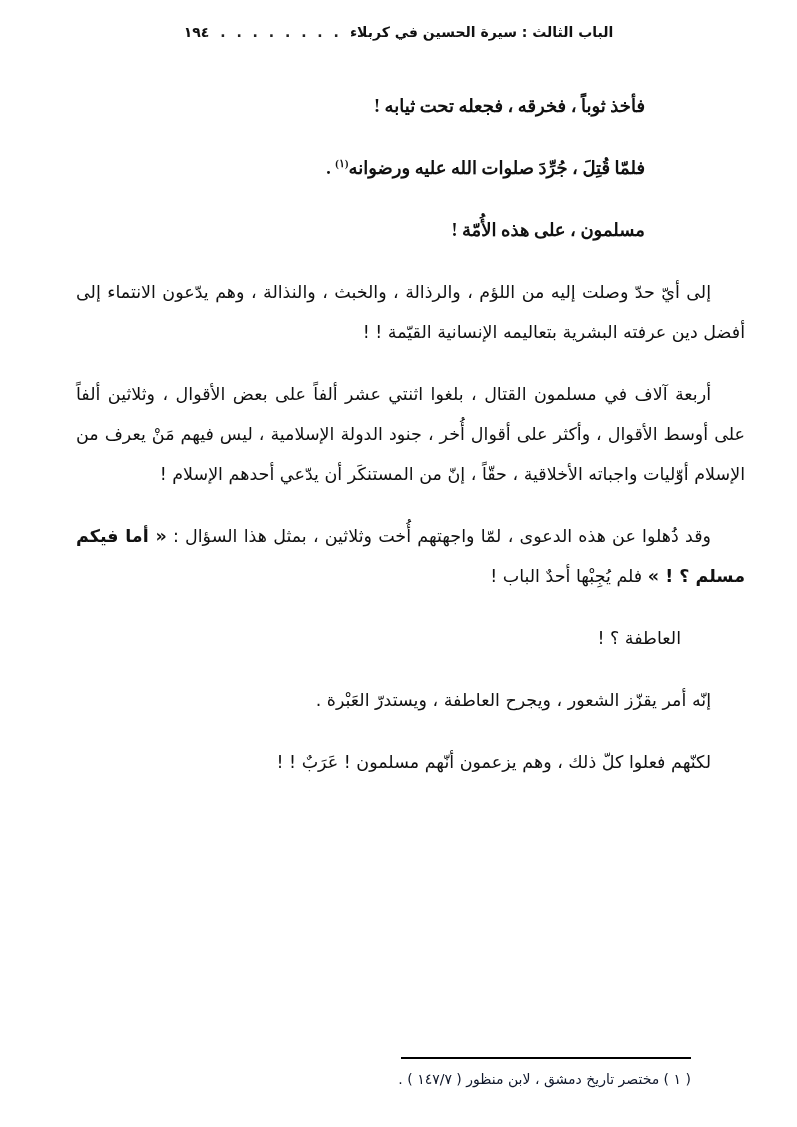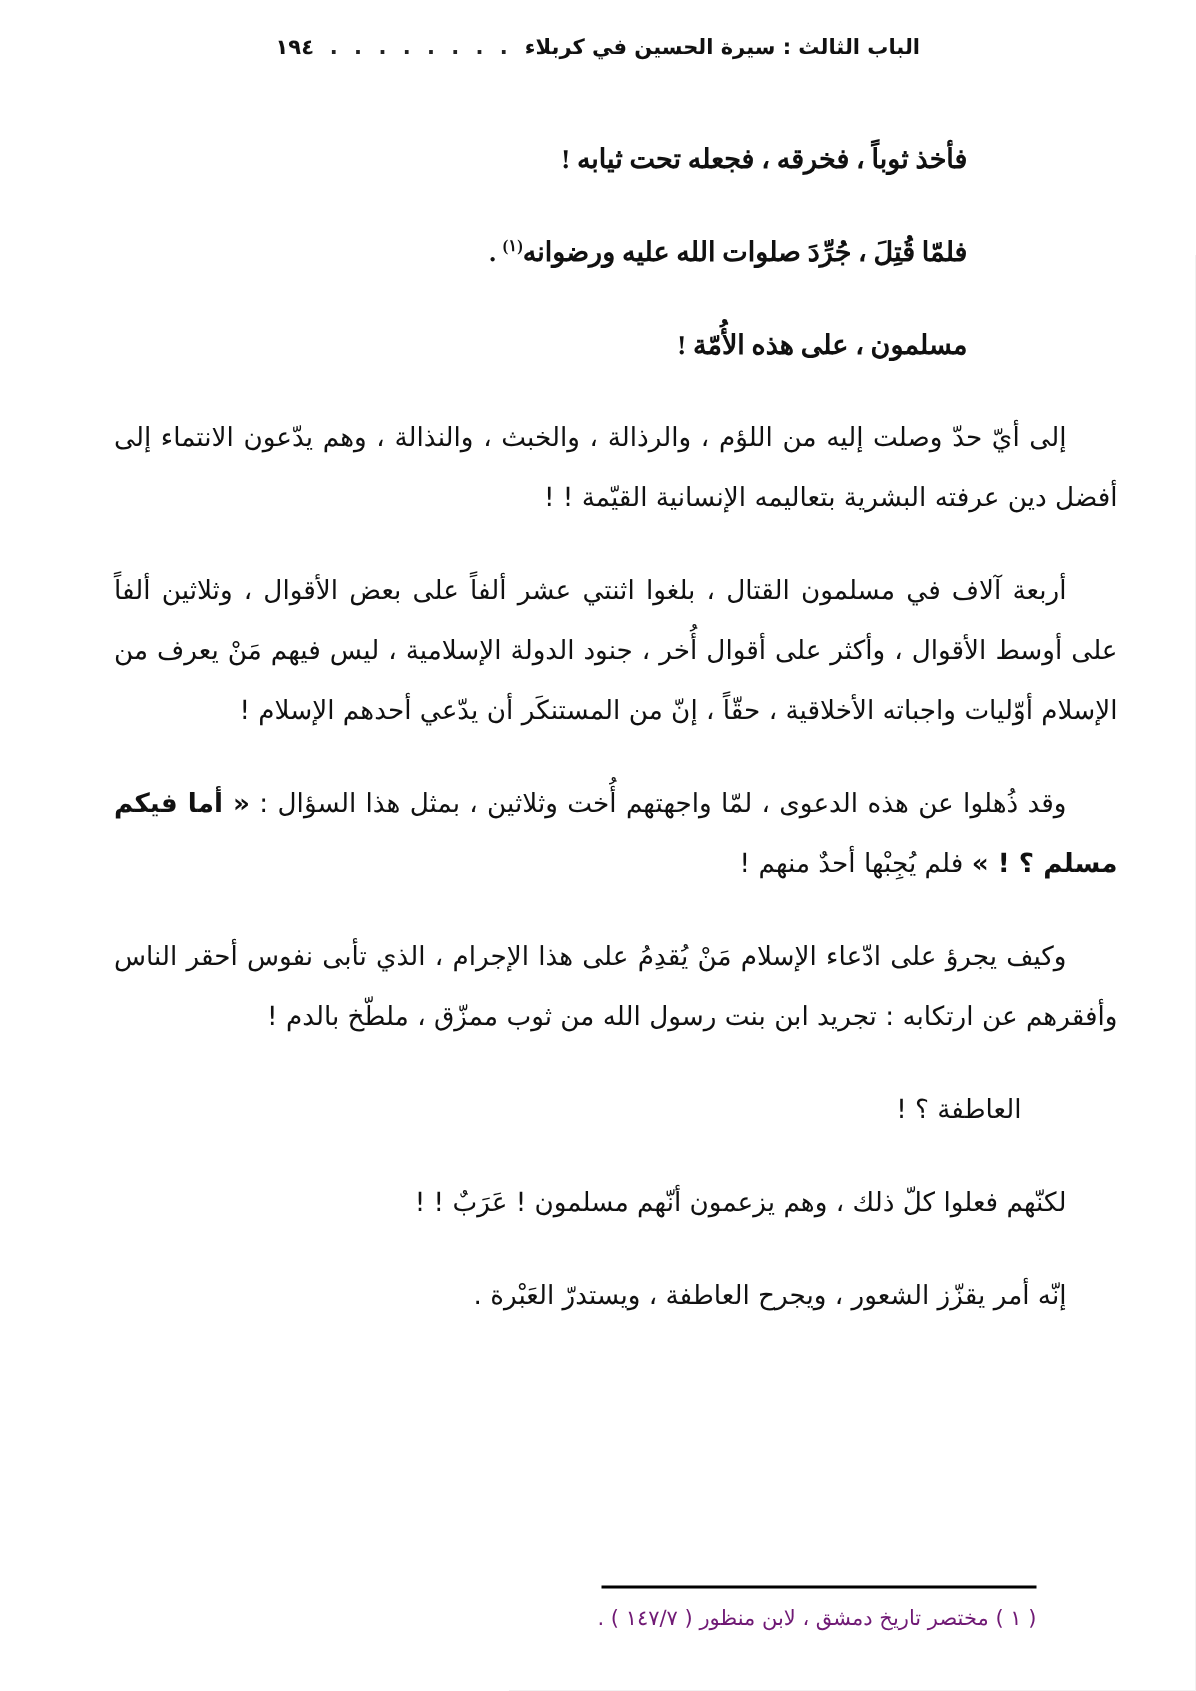--- a/index.html
+++ b/index.html
@@ -73,21 +73,21 @@
     line-height: 0;
   }
 
   
   .footnote {
     position: absolute;
     right: 106px;
     bottom: 40px;
     text-align: right;
     font-size: 14px;
-    color: #701a75;
+    color: #0f172a;
     margin-left: 35px;
   }
   .footnote .rule {
     width: 290px;
     border-top: 2px solid #000;
     margin: 0 0 12px 0;
   }
 </style>
 </head>
 <body>
@@ -105,29 +105,28 @@
     <p class="bold-line">فأخذ ثوباً ، فخرقه ، فجعله تحت ثيابه !</p>
 
     <p class="bold-line"><span>فلمّا قُتِلَ ، جُرِّدَ صلوات الله عليه ورضوانه</span><sup class="fn-marker">(١)</sup><span> .</span></p>
 
     <p class="bold-line">مسلمون ، على هذه الأُمّة !</p>
 
     <p class="body-par">إلى أيّ حدّ وصلت إليه من اللؤم ، والرذالة ، والخبث ، والنذالة ، وهم يدّعون الانتماء إلى أفضل دين عرفته البشرية بتعاليمه الإنسانية القيّمة ! !</p>
 
     <p class="body-par">أربعة آلاف في مسلمون القتال ، بلغوا اثنتي عشر ألفاً على بعض الأقوال ، وثلاثين ألفاً على أوسط الأقوال ، وأكثر على أقوال أُخر ، جنود الدولة الإسلامية ، ليس فيهم مَنْ يعرف من الإسلام أوّليات واجباته الأخلاقية ، حقّاً ، إنّ من المستنكَر أن يدّعي أحدهم الإسلام !</p>
 
-    <p class="body-par"><span>وقد ذُهلوا عن هذه الدعوى ، لمّا واجهتهم أُخت وثلاثين ، بمثل هذا السؤال : </span><span class="bold-inline">« أما فيكم مسلم ؟ ! »</span><span> فلم يُجِبْها أحدٌ منهم !</span></p>
+    <p class="body-par"><span>وقد ذُهلوا عن هذه الدعوى ، لمّا واجهتهم أُخت وثلاثين ، بمثل هذا السؤال : </span><span class="bold-inline">« أما فيكم مسلم ؟ ! »</span><span> فلم يُجِبْها أحدٌ الباب !</span></p>
 
-    <p class="body-par">وكيف يجرؤ على ادّعاء الإسلام مَنْ يُقدِمُ على هذا الإجرام ، الذي تأبى نفوس أحقر الناس وأفقرهم عن ارتكابه : تجريد ابن بنت رسول الله من ثوب ممزّق ، ملطّخ بالدم !</p>
 
     <p class="body-par indent-lg">العاطفة ؟ !</p>
 
+    <p class="body-par">إنّه أمر يقزّز الشعور ، ويجرح العاطفة ، ويستدرّ العَبْرة .</p>
+
     <p class="body-par">لكنّهم فعلوا كلّ ذلك ، وهم يزعمون أنّهم مسلمون ! عَرَبٌ ! !</p>
-
-    <p class="body-par">إنّه أمر يقزّز الشعور ، ويجرح العاطفة ، ويستدرّ العَبْرة .</p>
 
   </div>
 
   <div class="footnote">
     <div class="rule"></div>
     <div class="fn-text">( ١ ) مختصر تاريخ دمشق ، لابن منظور ( ١٤٧/٧ ) .</div>
   </div>
 
 </div>
 

